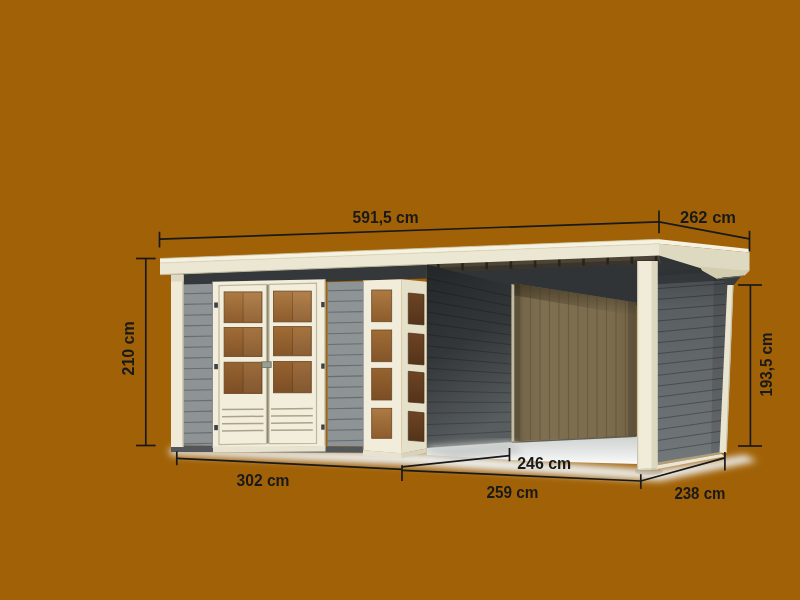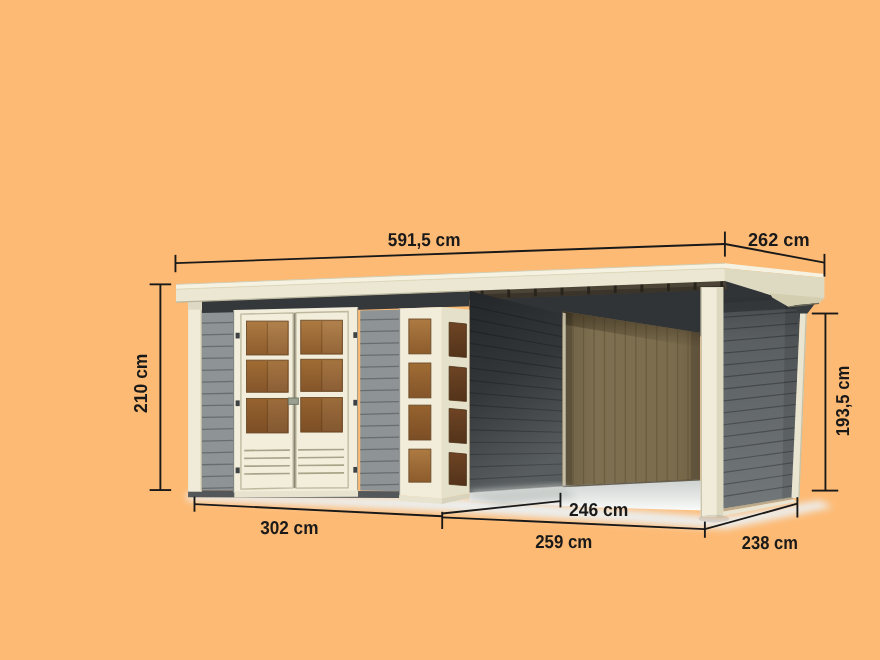--- a/index.html
+++ b/index.html
@@ -1,16 +1,16 @@
 <!DOCTYPE html>
 <html><head>
 <meta charset="utf-8">
 <style>
 html,body{margin:0;padding:0;background:#ffffff;}
-#stage{width:800px;height:600px;position:relative;background:#fdba74;overflow:hidden;}
+#stage{width:800px;height:600px;position:relative;background:#a16207;overflow:hidden;}
 text{font-family:"Liberation Sans",sans-serif;}
 </style>
 </head>
 <body>
 <div id="stage">
 <svg width="800" height="600" viewBox="0 0 800 600">
 <defs>
 <filter id="soft" x="-20%" y="-20%" width="140%" height="140%">
           <feGaussianBlur stdDeviation="3.5"></feGaussianBlur>
         </filter>

